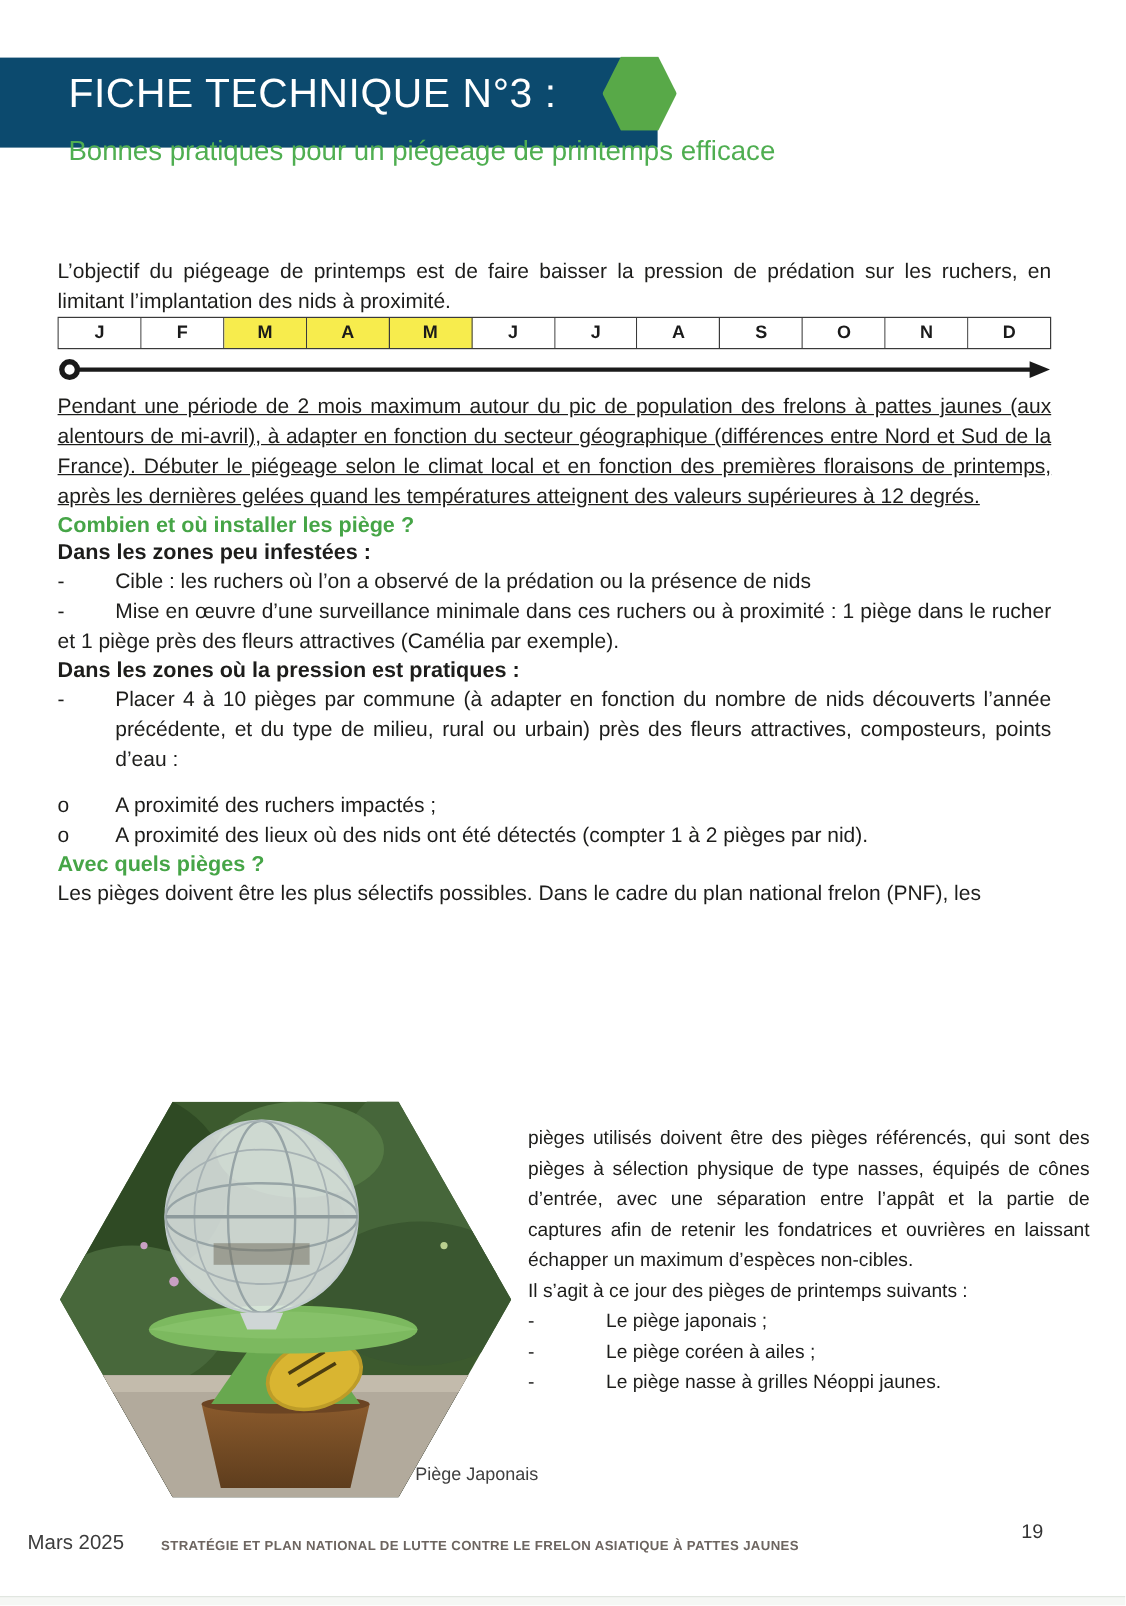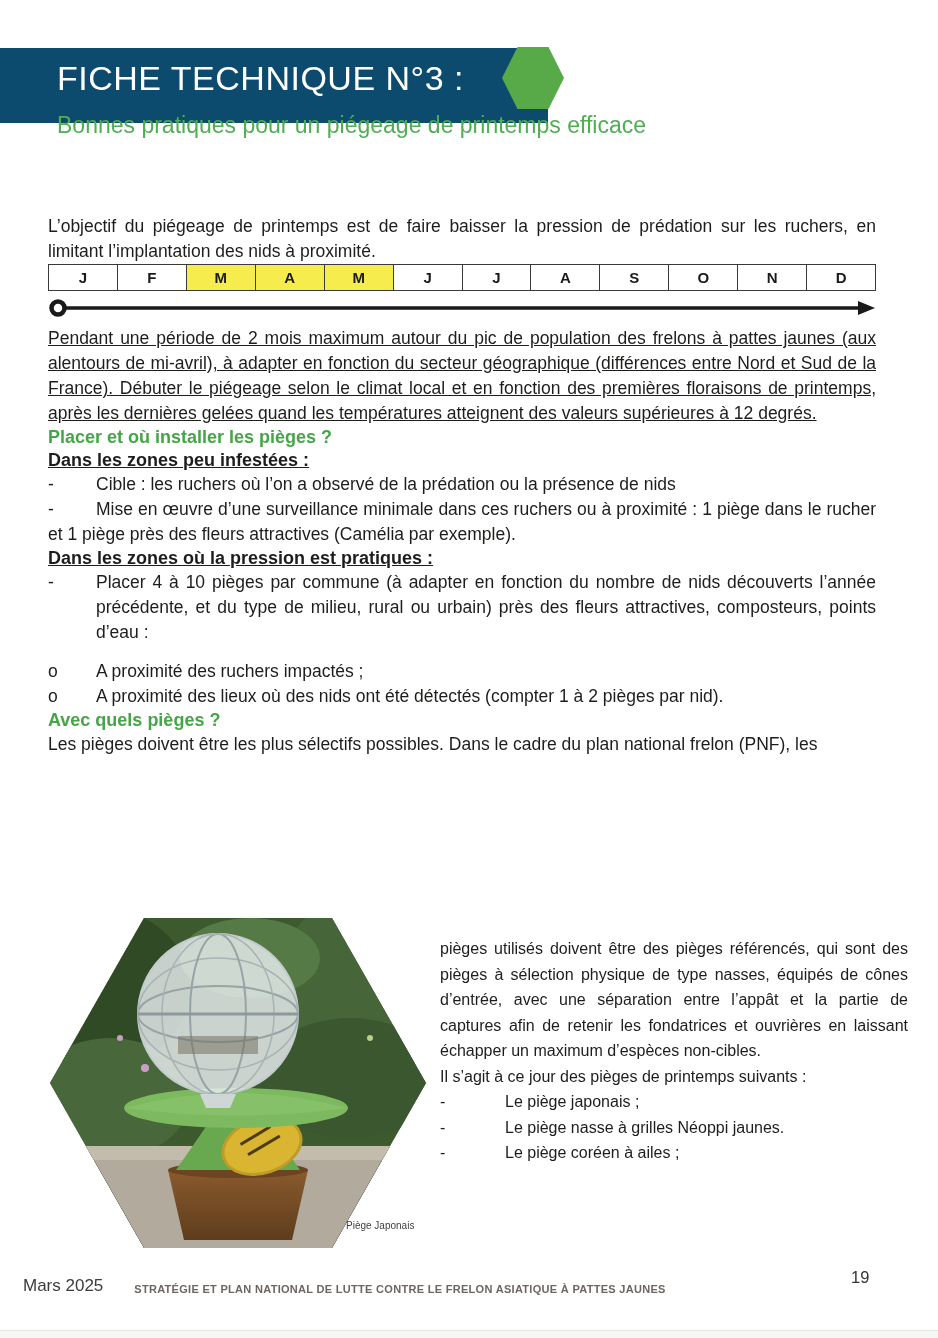--- a/index.html
+++ b/index.html
@@ -52,33 +52,32 @@
   
   .tl-arrow{display:block;margin:0 0 8px 0;}
   .period{margin:0 0 9px 0;text-decoration:underline;}
   .h-green{
     color:#46a547;font-weight:bold;font-size:18px;line-height:23px;
     margin:0 0 13px 0;
   }
   .h-black{
     color:#1d1d1b;font-weight:bold;font-size:18px;line-height:23px;
     margin:0 0 13px 0;
-    text-decoration:underline;
   }
   .pline{margin:0 0 13px 0;}
   .li{margin:0 0 13px 0;}
   .li .marker{display:inline-block;width:48px;}
   .li-hang{position:relative;padding-left:48px;margin:0 0 14px 0;}
   .li-hang .marker{position:absolute;left:0;top:0;width:48px;}
   
   .trap-photo{
     position:absolute;left:50px;top:918px;width:376px;height:330px;
   }
   .photo-caption{
-    position:absolute;left:346px;top:1220px;font-size:10px;color:#3f3f3f;
+    position:absolute;left:346px;top:1220px;font-size:15px;color:#3f3f3f;
   }
   
   .rightcol{
     position:absolute;left:440px;top:936px;width:468px;
     font-size:16px;line-height:25.5px;
   }
   .rightcol p{margin:0;}
   .rp1{margin:0 0 15px 0;}
   .rp2{margin:0 0 14px 0;}
   .rli{margin:0 0 15px 0;}
@@ -127,21 +126,21 @@
 
     <svg class="tl-arrow" width="828" height="20" viewBox="0 0 828 20">
       <circle cx="10" cy="10" r="6.5" fill="#ffffff" stroke="#1a1a1a" stroke-width="4.5"></circle>
       <line x1="17" y1="10" x2="812" y2="10" stroke="#1a1a1a" stroke-width="3.5"></line>
       <polygon points="810,3 827,10 810,17" fill="#1a1a1a"></polygon>
     </svg>
 
     <p class="just period">Pendant une période de 2 mois maximum autour du pic de population des frelons à pattes jaunes (aux alentours de mi-avril), à adapter en fonction du secteur géographique (différences entre Nord et Sud de la France). Débuter le piégeage selon le climat local et en fonction des premières floraisons de printemps, après les dernières gelées quand les températures atteignent des valeurs supérieures à 12 degrés.</p>
 
 
-    <p class="h-green">Placer et où installer les pièges ?</p>
+    <p class="h-green">Combien et où installer les piège ?</p>
 
     <p class="h-black">Dans les zones peu infestées :</p>
 
     <p class="li just"><span class="marker">-</span><span>Cible : les ruchers où l’on a observé de la prédation ou la présence de nids</span></p>
 
     <p class="li just"><span class="marker">-</span><span>Mise en œuvre d’une surveillance minimale dans ces ruchers ou à proximité : 1 piège dans le rucher et 1 piège près des fleurs attractives (Camélia par exemple).</span></p>
 
     <p class="h-black">Dans les zones où la pression est pratiques :</p>
 
     <div class="li-hang just"><span class="marker">-</span><span>Placer 4 à 10 pièges par commune (à adapter en fonction du nombre de nids découverts l’année précédente, et du type de milieu, rural ou urbain) près des fleurs attractives, composteurs, points d’eau :</span></div>
@@ -204,22 +203,22 @@
       <rect x="128" y="118" width="80" height="18" fill="#6e6a5a" fill-opacity="0.5"></rect>
       <path d="M150 176 L186 176 L180 190 L156 190 Z" fill="#cfd6d6"></path>
     </g>
   </svg>
   <div class="photo-caption">Piège Japonais</div>
 
   <div class="rightcol">
     <p class="just rp1">pièges utilisés doivent être des pièges référencés, qui sont des pièges à sélection physique de type nasses, équipés de cônes d’entrée, avec une séparation entre l’appât et la partie de captures afin de retenir les fondatrices et ouvrières en laissant échapper un maximum d’espèces non-cibles.</p>
     <p class="rp2">Il s’agit à ce jour des pièges de printemps suivants :</p>
     <p class="rli"><span class="marker">-</span><span>Le piège japonais ;</span></p>
+    <p class="rli"><span class="marker">-</span><span>Le piège coréen à ailes ;</span></p>
     <p class="rli"><span class="marker">-</span><span>Le piège nasse à grilles Néoppi jaunes.</span></p>
-    <p class="rli"><span class="marker">-</span><span>Le piège coréen à ailes ;</span></p>
   </div>
 
   <div class="footer-date">Mars 2025</div>
   <div class="footer-center">STRATÉGIE ET PLAN NATIONAL DE LUTTE CONTRE LE FRELON ASIATIQUE À PATTES JAUNES</div>
   <div class="footer-page">19</div>
   <div class="bottom-strip"></div>
 
 </div>
 
 </body></html>

